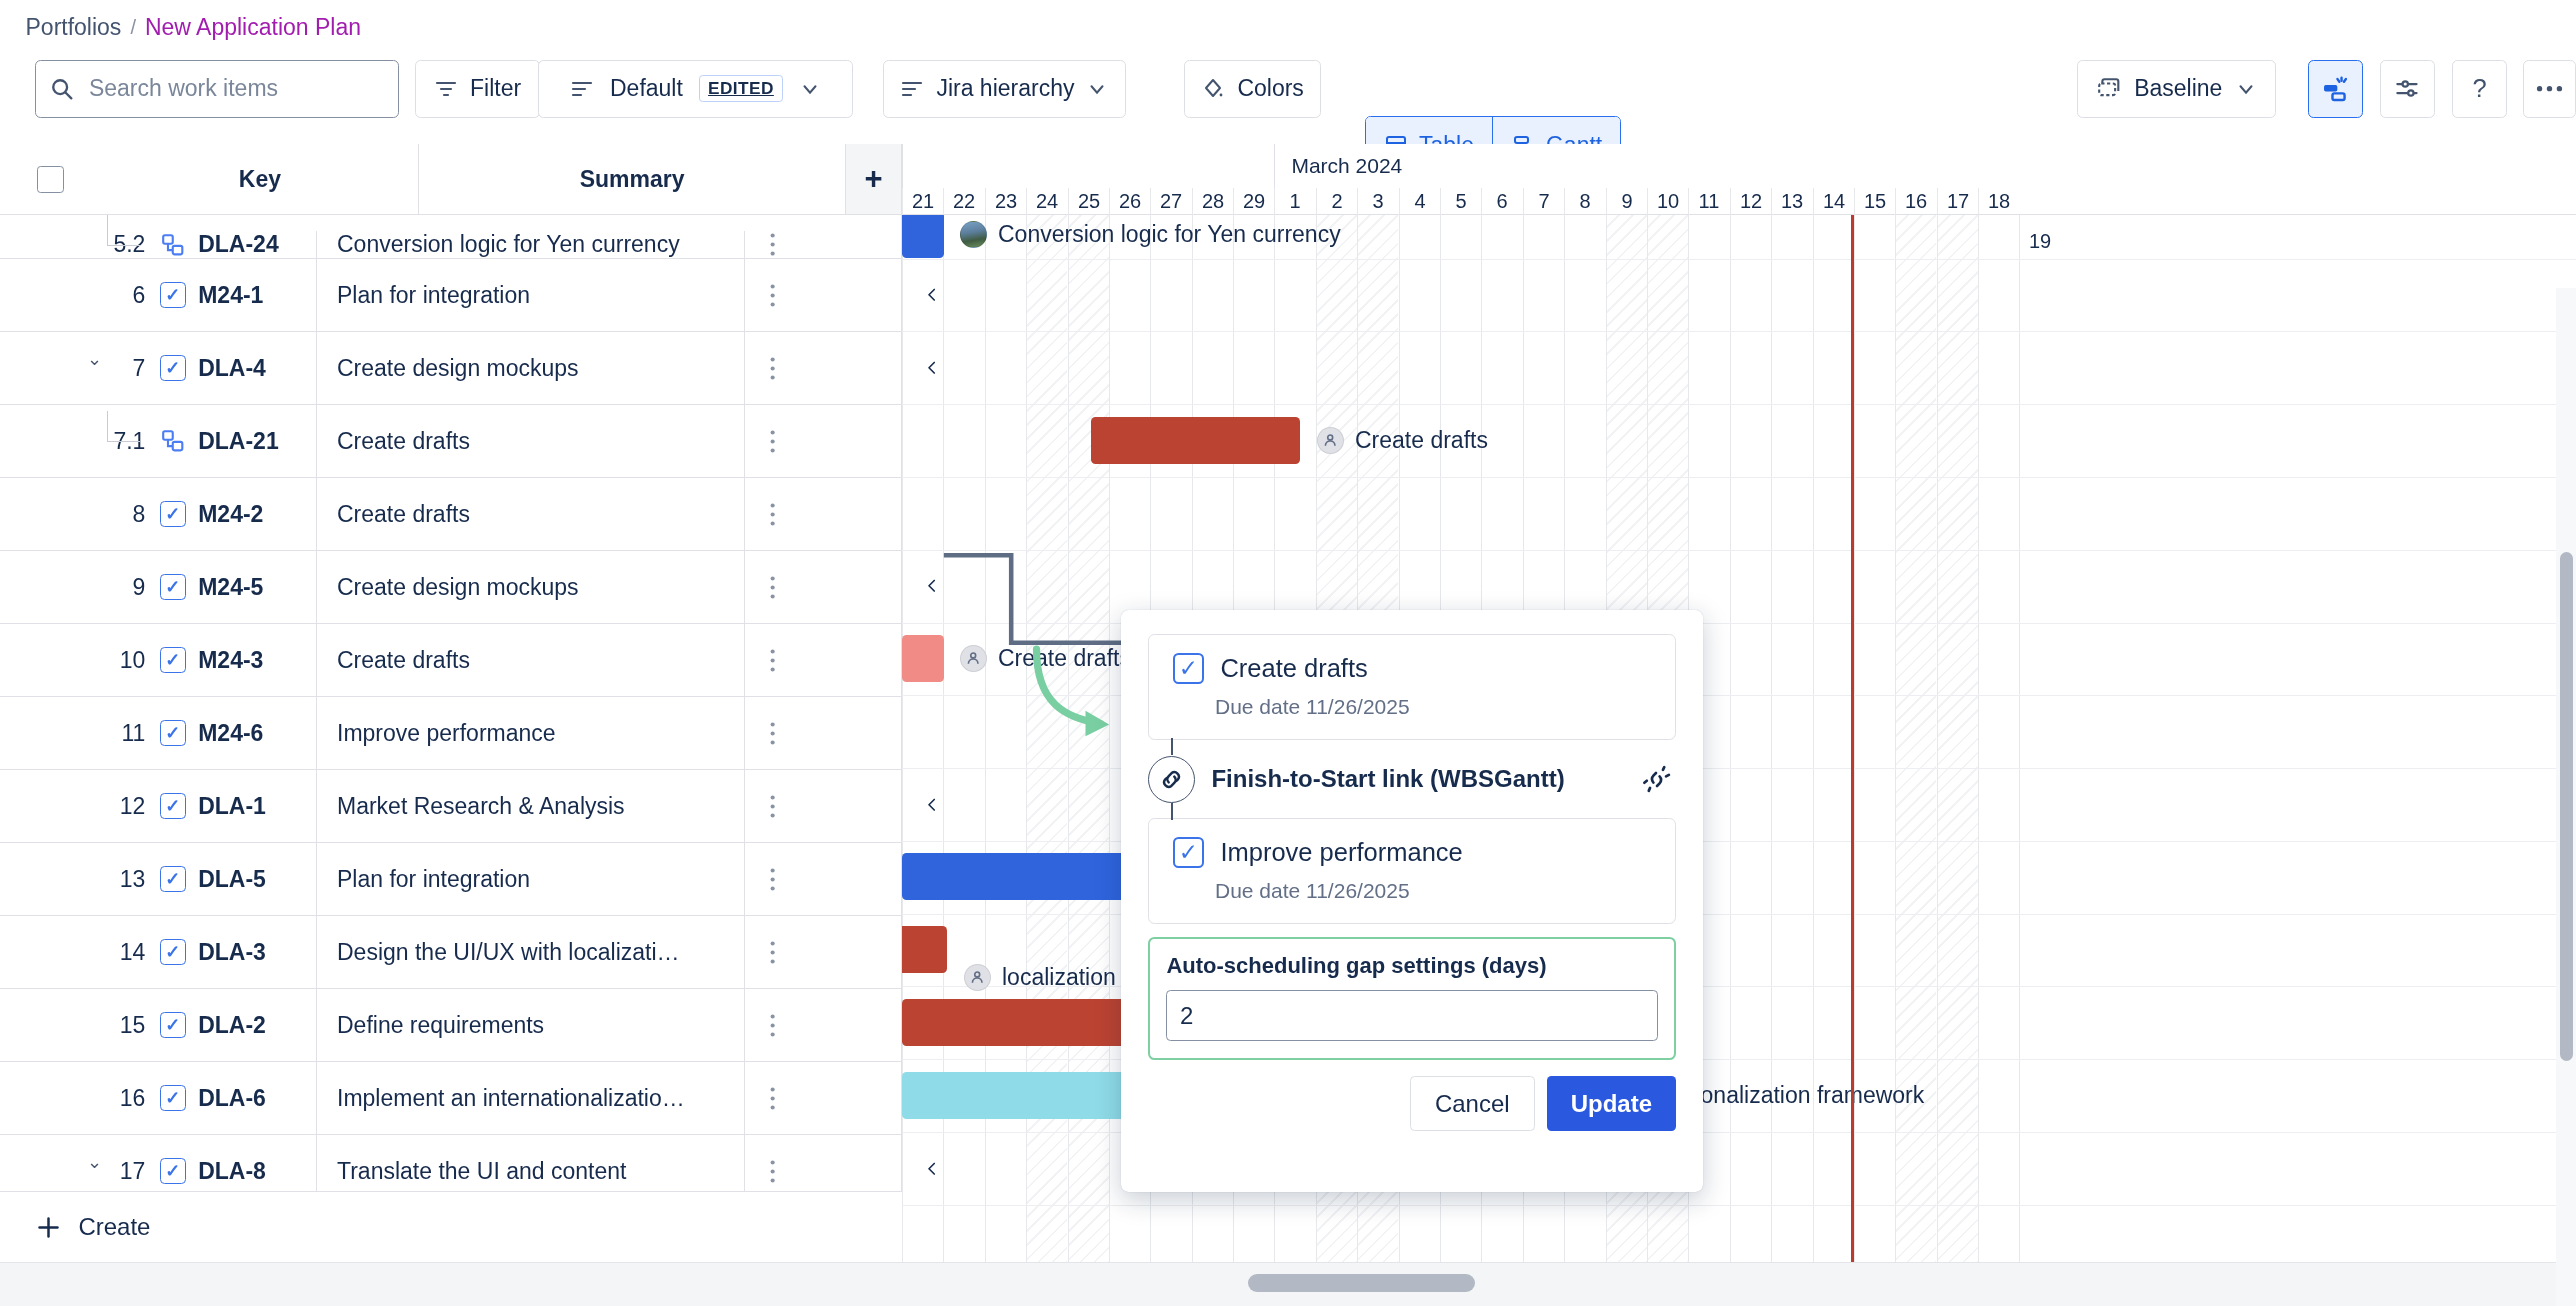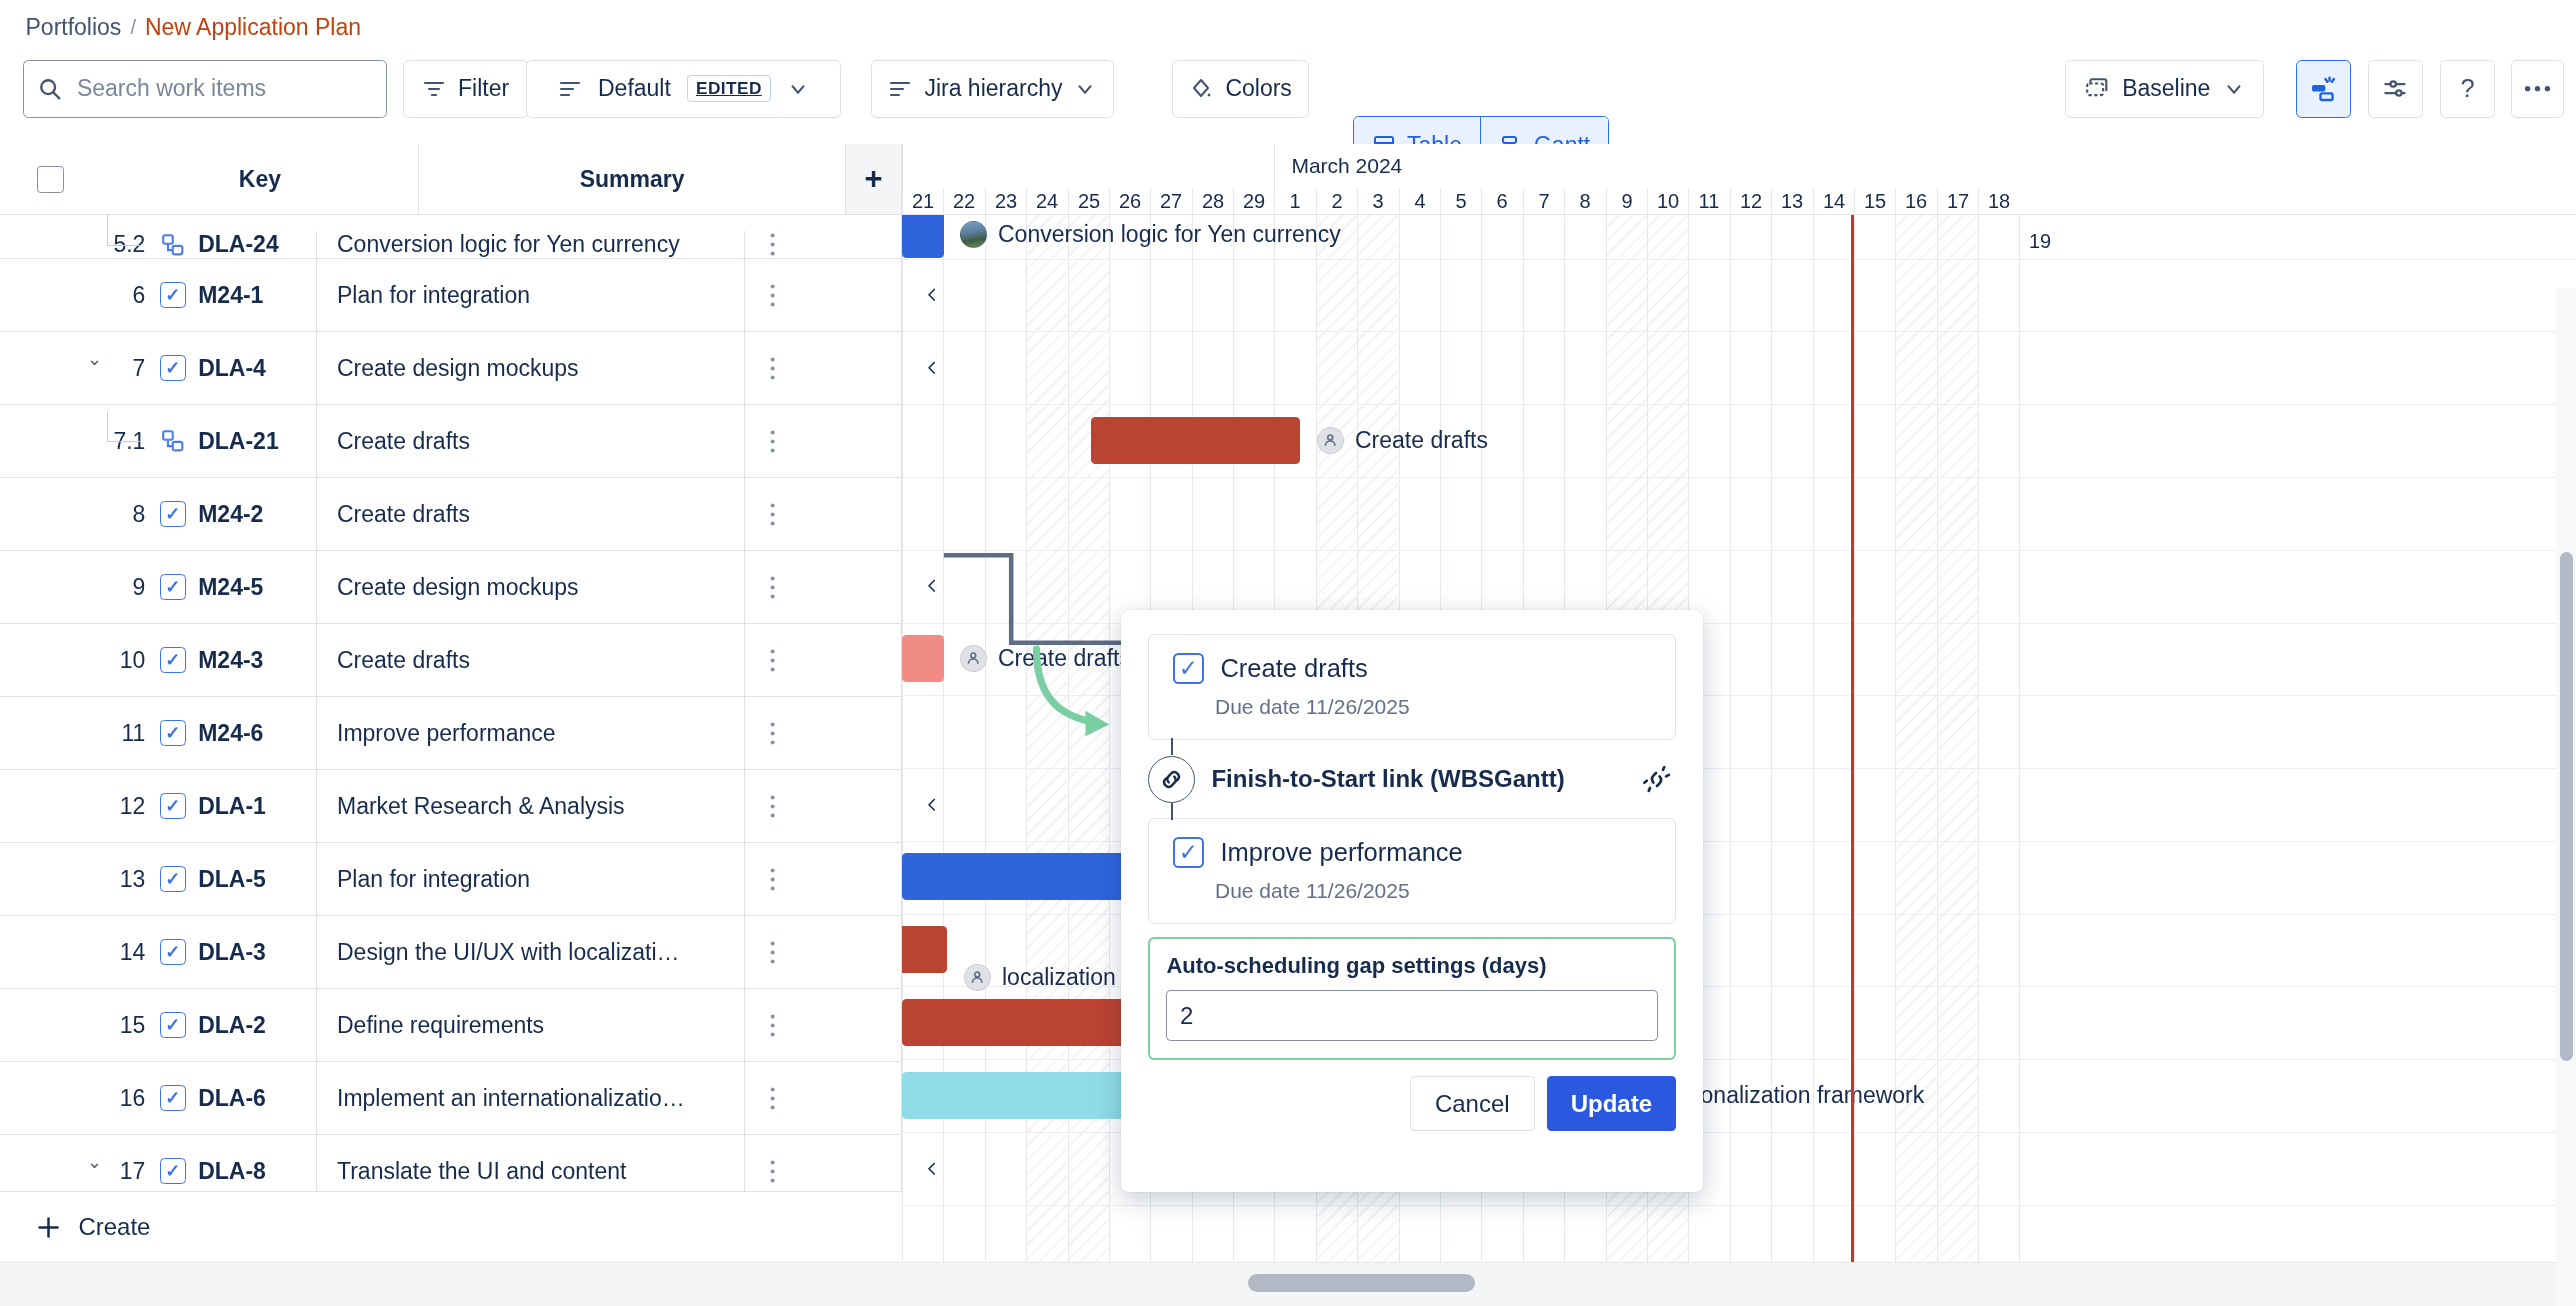--- a/index.html
+++ b/index.html
@@ -15,25 +15,25 @@
   }
 
   
   #breadcrumb {
     position:absolute; left:25.5px; top:12.7px; height:29px;
     display:flex; align-items:center; gap:9px;
     font-size:23px; color:#44546f;
   }
   #breadcrumb .crumb-link { color:#44546f; cursor:pointer; }
   #breadcrumb .crumb-sep { color:#8993a4; font-size:20px; }
-  #breadcrumb .crumb-current { color:#c2410c; }
+  #breadcrumb .crumb-current { color:#a21caf; }
 
   
   #toolbar {
-    position:absolute; left:0; top:56px; width:2048px; height:65px;
+    position:absolute; left:12px; top:56px; width:2048px; height:65px;
   }
   .tb { position:absolute; display:flex; align-items:center;
         border:1.8px solid #dcdfe4; border-radius:5.5px; background:#fff;
         font-size:23px; color:#172b4d; height:58px; cursor:pointer; }
 
   #search-box { left:23px; top:3.6px; width:364px; padding:0 12.7px; gap:12.7px; border-color:#8590a2;}
   #search-box input {
     border:none; outline:none; font-size:23px; width:300px;
     font-family:"Liberation Sans", sans-serif; color:#172b4d; background:transparent;
   }

